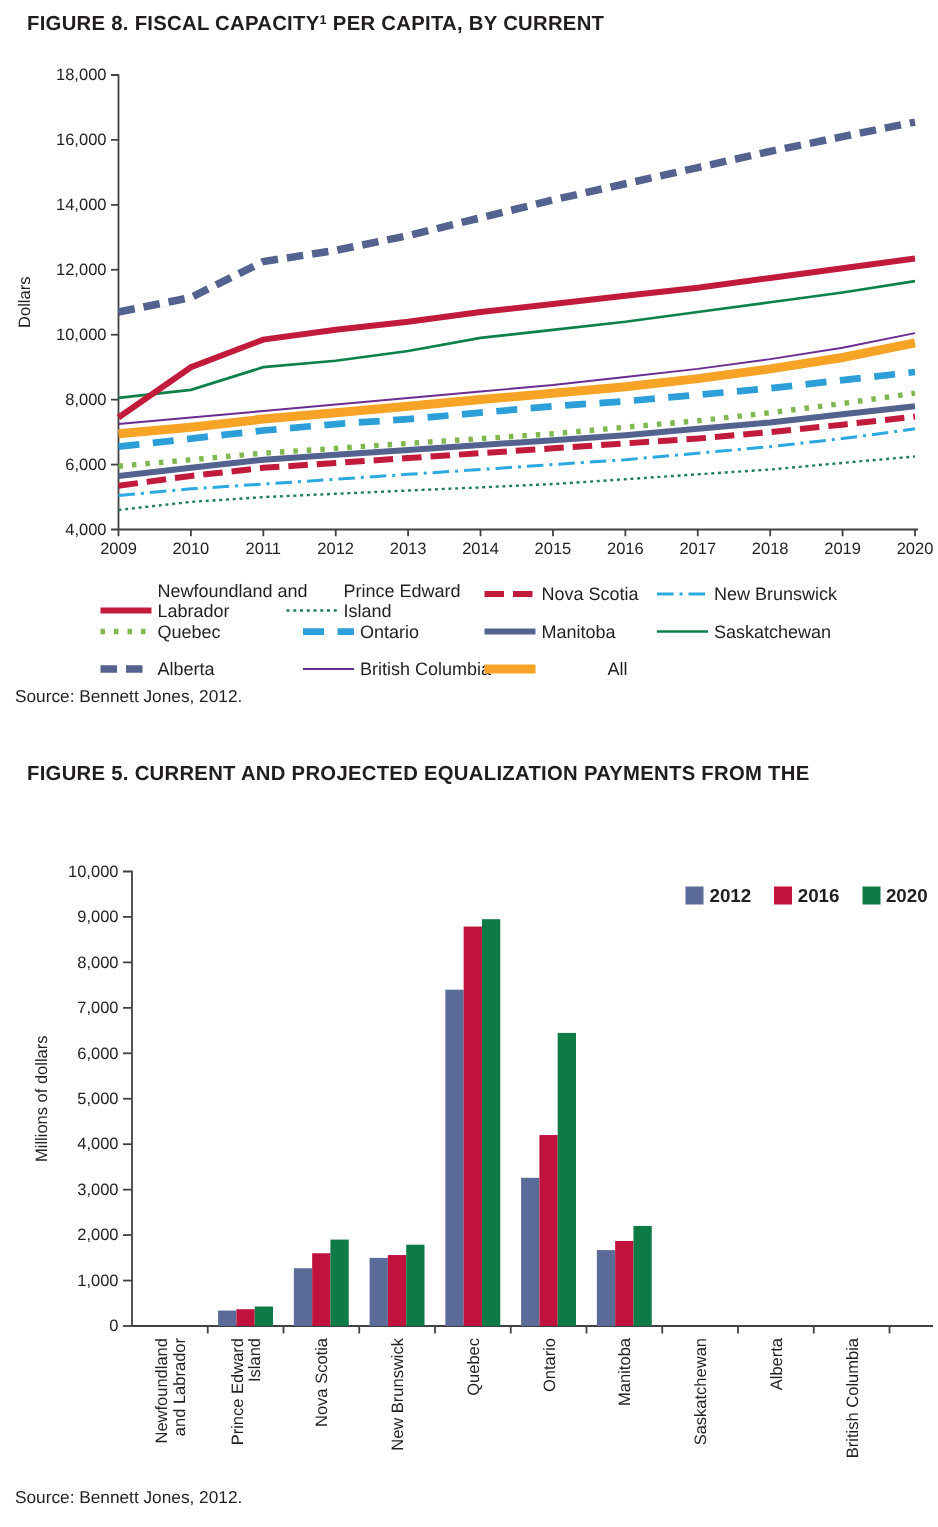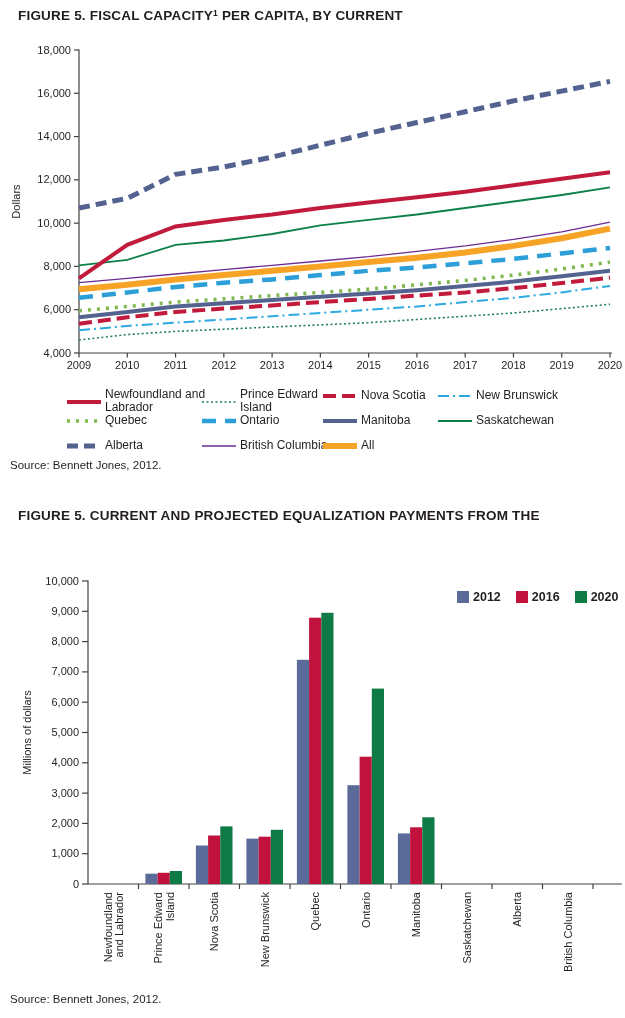--- a/index.html
+++ b/index.html
@@ -15,34 +15,34 @@
   #fig2-footnote sup{font-size:8px;vertical-align:3px;}
   #fig2-footnote .fn-text{margin-left:2px;}
   #fig3-source{left:10px;top:993px;}
   svg{position:absolute;left:0;}
   #fig2-svg{top:40px;}
   #fig3-svg{top:570px;}
   .ax{stroke:#414042;stroke-width:1.2;}
   text.tick{font-family:"Liberation Sans",sans-serif;font-size:11px;fill:#231F20;}
   
   #fig2-legend{position:absolute;left:0;top:0;width:625px;height:0;}
-  .lg2-item{position:absolute;display:flex;align-items:center;}
+  .lg2-item{position:absolute;display:flex;align-items:flex-end;}
   .lg2-swatch{flex:0 0 auto;margin-top:1px;}
   .lg2-label{font-size:12px;line-height:12.5px;margin-left:3px;max-width:104px;}
   
   #fig3-legend{position:absolute;left:457px;top:590px;display:flex;gap:15px;}
   .lg3-item{display:flex;align-items:center;gap:4px;font-size:12.5px;font-weight:700;color:#231F20;}
   .lg3-swatch{width:12px;height:12px;display:inline-block;}
 </style>
 </head>
 <body>
 
 <div class="page">
 
-  <div class="fig-title" id="fig2-title"><span>FIGURE 5. FISCAL CAPACITY</span><sup>1</sup><span> PER CAPITA, BY CURRENT</span></div>
+  <div class="fig-title" id="fig2-title"><span>FIGURE 8. FISCAL CAPACITY</span><sup>1</sup><span> PER CAPITA, BY CURRENT</span></div>
 
   <svg id="fig2-svg" width="625" height="345">
       <line x1="79" y1="9.5" x2="79" y2="313" class="ax"></line>
       <line x1="79" y1="313" x2="612" y2="313" class="ax"></line>
       <line x1="74" y1="313" x2="79" y2="313" class="ax"></line>
       <text x="71" y="316.5" class="tick" text-anchor="end">4,000</text>
       <line x1="74" y1="269.7142857142857" x2="79" y2="269.7142857142857" class="ax"></line>
       <text x="71" y="273.2142857142857" class="tick" text-anchor="end">6,000</text>
       <line x1="74" y1="226.42857142857144" x2="79" y2="226.42857142857144" class="ax"></line>
       <text x="71" y="229.92857142857144" class="tick" text-anchor="end">8,000</text>
@@ -94,21 +94,21 @@
       <polyline points="79.0,238.3 127.3,204.8 175.5,186.4 223.8,179.9 272.1,174.5 320.4,168.0 368.6,162.6 416.9,157.2 465.2,151.8 513.5,145.3 561.7,138.8 610.0,132.3" fill="none" stroke="#C11A3B" stroke-width="4"></polyline>
     </svg>
 
   <div id="fig2-legend">
       <div class="lg2-item" style="left: 66px; top: 388px;">
         <svg width="36" height="13" class="lg2-swatch" style="position: static;">
           <line x1="1" y1="7" x2="35" y2="7" stroke="#C11A3B" stroke-width="4"></line>
         </svg>
         <span class="lg2-label">Newfoundland and Labrador</span>
       </div>
-      <div class="lg2-item" style="left: 201px; top: 388px;">
+      <div class="lg2-item" style="left: 190px; top: 388px;">
         <svg width="36" height="13" class="lg2-swatch" style="position: static;">
           <line x1="1" y1="7" x2="35" y2="7" stroke="#1F7D58" stroke-width="1.6" stroke-dasharray="2 2.5"></line>
         </svg>
         <span class="lg2-label">Prince Edward Island</span>
       </div>
       <div class="lg2-item" style="left: 322px; top: 388px;">
         <svg width="36" height="13" class="lg2-swatch" style="position: static;">
           <line x1="1" y1="7" x2="35" y2="7" stroke="#C11A3B" stroke-width="4" stroke-dasharray="13 6"></line>
         </svg>
         <span class="lg2-label">Nova Scotia</span>
@@ -148,21 +148,21 @@
           <line x1="1" y1="7" x2="35" y2="7" stroke="#53628F" stroke-width="5" stroke-dasharray="11 6"></line>
         </svg>
         <span class="lg2-label">Alberta</span>
       </div>
       <div class="lg2-item" style="left: 201px; top: 438px;">
         <svg width="36" height="13" class="lg2-swatch" style="position: static;">
           <line x1="1" y1="7" x2="35" y2="7" stroke="#6B2C91" stroke-width="1.3"></line>
         </svg>
         <span class="lg2-label">British Columbia</span>
       </div>
-      <div class="lg2-item" style="left: 322px; top: 438px;">
+      <div class="lg2-item" style="left: 322px; top: 438px; gap: 44px;">
         <svg width="36" height="13" class="lg2-swatch" style="position: static;">
           <line x1="1" y1="7" x2="35" y2="7" stroke="#F6A326" stroke-width="6"></line>
         </svg>
         <span class="lg2-label">All</span>
       </div>
     </div>
 
   <div class="src" id="fig2-source">Source: Bennett Jones, 2012.</div>
 
   <div class="fig-title" id="fig3-title">

